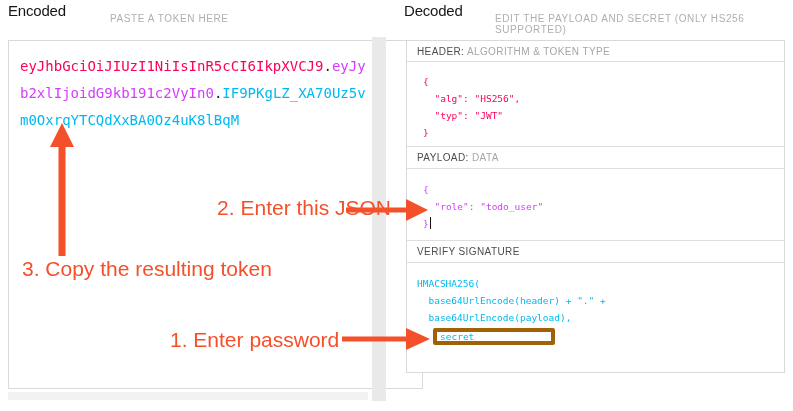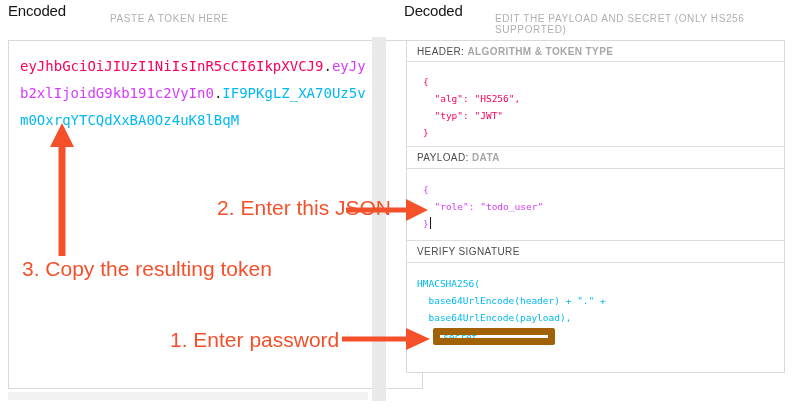--- a/index.html
+++ b/index.html
@@ -22,38 +22,38 @@
   .tk-dot{color:#222;}
 
   .v-divider{position:absolute;left:372px;top:37px;width:14px;height:364px;background:#e9e9e9;}
   .h-scroll{position:absolute;left:8px;top:392px;width:360px;height:8px;background:#f2f2f2;}
 
   
   .decoded-panel{position:absolute;left:406px;top:40px;width:379px;height:333px;
                  border:1px solid #d9d9d9;box-sizing:border-box;background:#fff;}
   .sec-label{box-sizing:border-box;border-bottom:1px solid #dedede;
              padding:5px 0 0 10px;font-size:10px;letter-spacing:0.4px;color:#4c4c4c;}
-  .sec-label .detail{color:#a6a6a6;font-weight:bold;}
+  .sec-label .detail{color:#a6a6a6;}
   .row-label1{height:21px;}
   .row-body1{height:85px;}
   .row-label2{height:22px;}
   .row-body2{height:72px;}
   .row-label3{height:22px;}
   .row-body3{height:108px;}
   .sec-body{box-sizing:border-box;border-bottom:1px solid #dedede;}
   .row-body3{border-bottom:none;}
   .code{font-family:"DejaVu Sans Mono",monospace;font-size:9.5px;line-height:17px;}
   .code-line{white-space:pre;}
   .json-header{color:var(--c-header);padding:11px 0 0 16px;}
   .json-payload{color:var(--c-payload);padding:12px 0 0 16px;}
   .verify{color:var(--c-signature);padding:12px 0 16px 10px;}
   .caret{display:inline-block;width:1px;height:12px;background:#111;
          vertical-align:-2px;margin-left:1px;}
   .secret-input{display:block;margin:2px 0 0 16px;width:122px;height:17px;
-                border:7px solid #a16207;border-radius:2px;background:#fff;
+                border:4px solid #a16207;border-radius:2px;background:#fff;
                 font-family:"DejaVu Sans Mono",monospace;font-size:9.5px;
                 color:var(--c-signature);padding:0 3px;box-sizing:border-box;}
   .verify-last{margin-top:4px;white-space:pre;}
   .cb{appearance:none;-webkit-appearance:none;width:9px;height:9px;
       border:1px solid #b5b5b5;background:#efefef;margin:0 1px 0 5px;
       vertical-align:-1px;display:inline-block;padding:0;}
   .cb-label{font-weight:bold;}
 
   
   .annot{position:absolute;color:var(--accent);font-size:21px;white-space:nowrap;}

